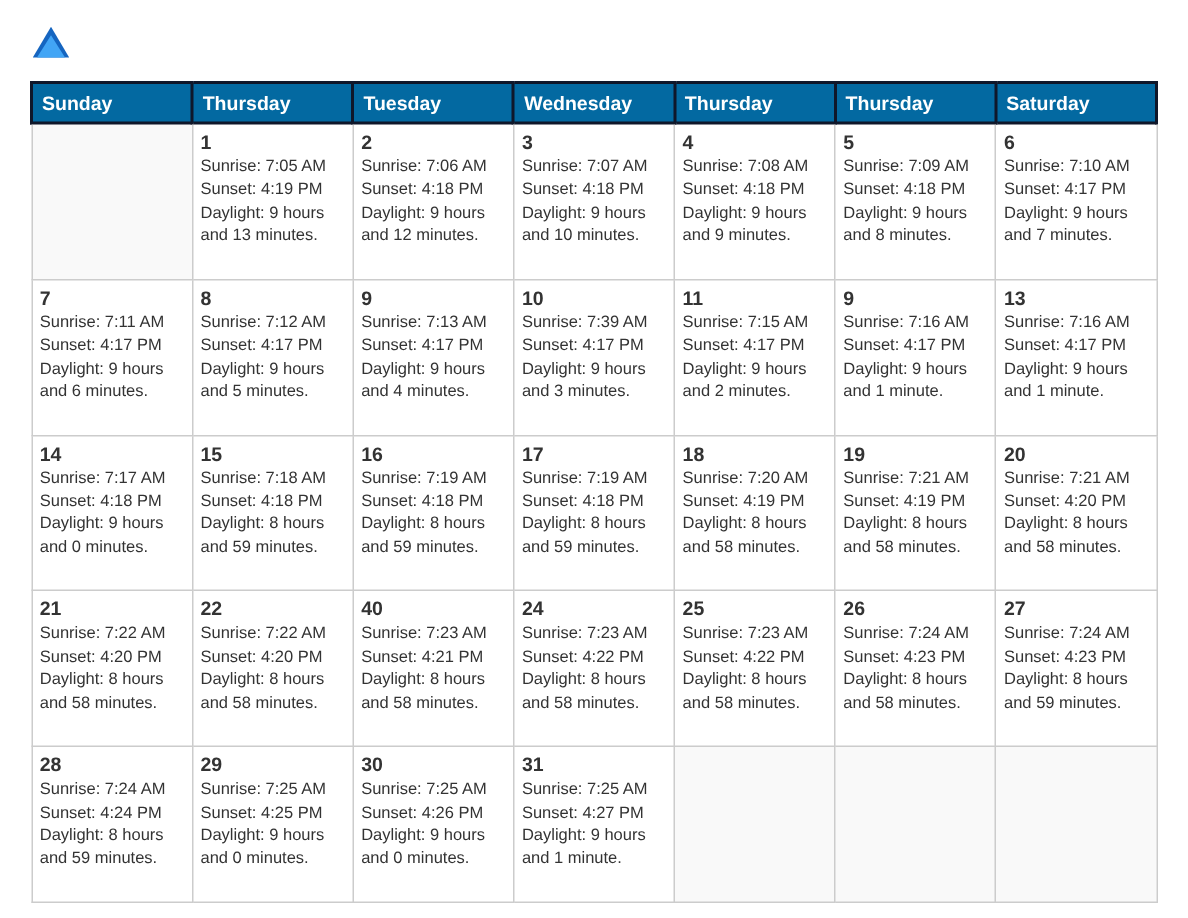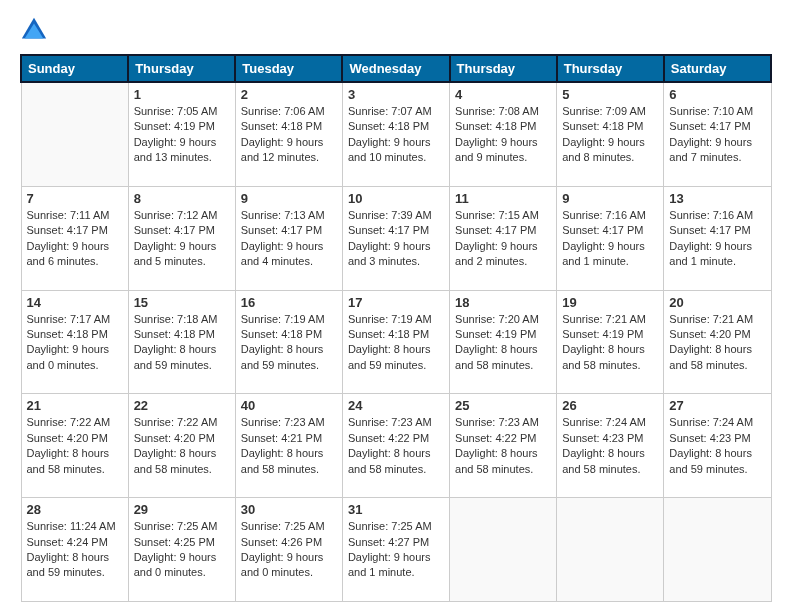--- a/index.html
+++ b/index.html
@@ -327,21 +327,21 @@
             <span class="day-num">27</span>
             <div class="day-info">Sunrise: 7:24 AM
 Sunset: 4:23 PM
 Daylight: 8 hours
 and 59 minutes.</div>
           </td>
         </tr>
         <tr>
           <td>
             <span class="day-num">28</span>
-            <div class="day-info">Sunrise: 11:24 AM
+            <div class="day-info">Sunrise: 7:24 AM
 Sunset: 4:24 PM
 Daylight: 8 hours
 and 59 minutes.</div>
           </td>
           <td>
             <span class="day-num">29</span>
             <div class="day-info">Sunrise: 7:25 AM
 Sunset: 4:25 PM
 Daylight: 9 hours
 and 0 minutes.</div>

